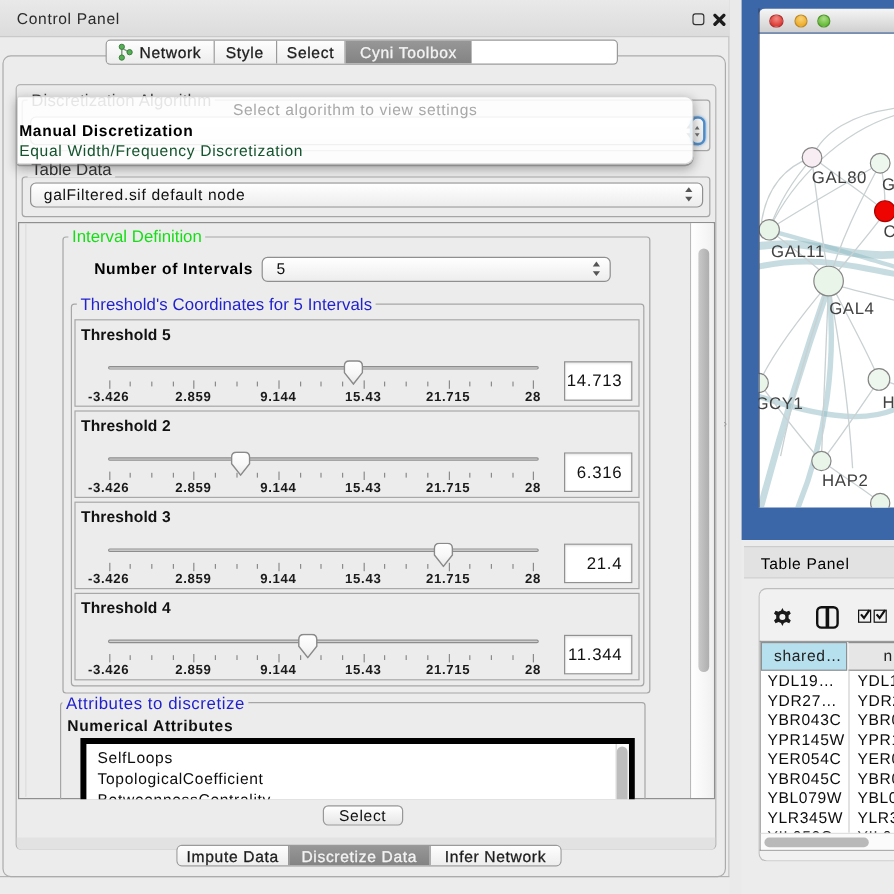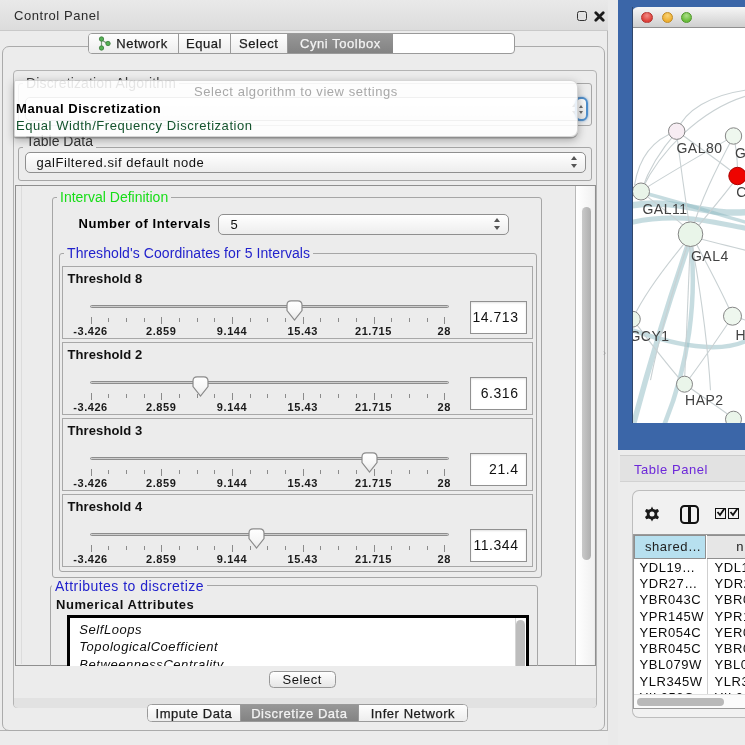--- a/index.html
+++ b/index.html
@@ -39,21 +39,21 @@
 <div class="abs" style="left:2px;top:45.5px;width:602.5px;height:685px;border:1px solid #ababab;border-radius:7px;background:#ececec;"></div>
 <div class="abs" style="left:13px;top:69.5px;width:584px;height:638.5px;border:1px solid #b3b3b3;border-radius:4px;background:#ececec;"></div>
 <div class="abs" style="left:14px;top:697.5px;width:582px;height:10px;background:#e2e2e2;border-radius:0 0 4px 4px;"></div>
 <div class="abs" style="left:87.5px;top:32.5px;width:427px;height:21.5px;border:1px solid #9a9a9a;border-radius:4px;overflow:hidden;display:flex;background:#fff;">
     <div class="seg" style="width:89px;"><svg width="13" height="15" viewBox="0 0 13 15" style="margin-right:5px;">
         <path d="M3.5 3.5 L3.5 11.5 M3.5 4 L9.5 7.5" stroke="#7a9a7a" stroke-width="1.2" fill="none"></path>
         <circle cx="3.5" cy="3" r="2.2" fill="#55b055" stroke="#3a7a3a" stroke-width="0.8"></circle>
         <circle cx="3.5" cy="12" r="2.2" fill="#55b055" stroke="#3a7a3a" stroke-width="0.8"></circle>
         <circle cx="10" cy="7.5" r="2.2" fill="#55b055" stroke="#3a7a3a" stroke-width="0.8"></circle>
       </svg>Network</div>
-    <div class="seg" style="width:52px;">Equal</div>
+    <div class="seg" style="width:52px;">Style</div>
     <div class="seg" style="width:57.5px;">Select</div>
     <div class="seg sel" style="width:106px;">Cyni Toolbox</div>
   </div>
 <div class="groupbox" style="left:17.5px;top:83px;width:574px;height:43px;"></div>
 <div class="gtitle" style="left:23px;top:75.5px;color:#3c3c3c;letter-spacing:0.16px;">Discretization Algorithm</div>
 <div class="combo" style="left:24.5px;top:97px;width:562.5px;height:24px;">
     <span class="updown"></span>
   </div>
 <div class="abs" style="left:575px;top:97px;width:12.5px;height:24px;border:2.4px solid #4e8ecb;border-radius:6px;background:linear-gradient(#fdfdfd,#e9e9e9);box-shadow:0 0 2.5px rgba(90,151,213,0.9);"></div>
 <div class="updown-sm" style="left:578.5px;top:104.5px;"></div>
@@ -75,21 +75,21 @@
 <div class="groupbox" style="left:52px;top:196.6px;width:489.5px;height:381px;"></div>
 <div class="gtitle" style="left:57px;top:189.5px;color:#17dd17;letter-spacing:0px;">Interval Definition</div>
 <div class="abs" style="left:0;top:215.5px;width:211px;text-align:right;font-size:13px;font-weight:bold;color:#000000;white-space:nowrap;">Number of Intervals</div>
 <div class="combo" style="left:218.4px;top:213.7px;width:291px;height:21.3px;">
     <span class="ctext">5</span>
     <span class="updown"></span>
   </div>
 <div class="groupbox" style="left:59px;top:252.6px;width:477.5px;height:319px;"></div>
 <div class="gtitle" style="left:64px;top:245.8px;color:#2222cc;letter-spacing:0.08px;">Threshold's Coordinates for 5 Intervals</div>
 <div class="tpanel" style="top:266px;">
-    <div class="tlabel">Threshold 8</div>
+    <div class="tlabel">Threshold 5</div>
     <div class="track"></div>
     <div class="tick" style="left:27.5px;top:50px;height:6.5px;"></div>
     <div class="tick" style="left:45.2px;top:50.5px;height:4.5px;"></div>
     <div class="tick" style="left:62.9px;top:50.5px;height:4.5px;"></div>
     <div class="tick" style="left:80.6px;top:50.5px;height:4.5px;"></div>
     <div class="slabel" style="left:2.5px;">-3.426</div>
     <div class="tick" style="left:98.2px;top:50px;height:6.5px;"></div>
     <div class="tick" style="left:115.9px;top:50.5px;height:4.5px;"></div>
     <div class="tick" style="left:133.6px;top:50.5px;height:4.5px;"></div>
     <div class="tick" style="left:151.3px;top:50.5px;height:4.5px;"></div>
@@ -254,21 +254,21 @@
       <path d="M1 5 Q1 0.8 5.2 0.8 L11.8 0.8 Q16 0.8 16 5 L16 10.5 L8.5 20 L1 10.5 Z" fill="url(#tg3)" stroke="#8a8a8a" stroke-width="1.2"></path>
     </svg>
     <div class="tfield">
       <span>11.344</span>
     </div>
   </div>
 <div class="abs" style="left:16px;top:580px;width:559px;height:85.5px;overflow:hidden;">
     <div class="groupbox" style="left:34px;top:4.5px;width:488px;height:100px;"></div>
     <div class="gtitle" style="left:36px;top:-1.0px;color:#2222cc;letter-spacing:0.47px;">Attributes to discretize</div>
     <div class="abs" style="left:40px;top:16.5px;font-size:13px;font-weight:bold;color:#111;">Numerical Attributes</div>
-    <div class="abs" style="left:50.5px;top:35.4px;width:462.5px;height:60px;background:#fff;border:3px solid #000000;font-style:italic;">
+    <div class="abs" style="left:50.5px;top:35.4px;width:462.5px;height:60px;background:#fff;border:5px solid #000000;">
       <div class="row" style="left:9.8px;top:3.5px;">SelfLoops</div>
       <div class="row" style="left:9.8px;top:21px;">TopologicalCoefficient</div>
       <div class="row" style="left:9.8px;top:38.5px;">BetweennessCentrality</div>
       <div class="abs" style="right:0;top:0;width:11px;height:60px;background:#fdfdfd;border-left:1px solid #d5d5d5;"></div>
       <div class="abs" style="right:1px;top:1.5px;width:9px;height:57px;border-radius:4.5px;background:#bdbdbd;"></div>
     </div>
   </div>
 <div class="abs" style="left:269px;top:671px;width:66.5px;height:16.5px;border:1px solid #989898;border-radius:4.5px;background:linear-gradient(#ffffff,#e6e6e6);font-size:13px;color:#111;text-align:center;line-height:15px;">Select</div>
 <div class="abs" style="left:147.3px;top:703.9px;width:320.5px;height:18.4px;border:1px solid #9a9a9a;border-radius:4.5px;overflow:hidden;display:flex;background:#fff;">
     <div class="seg" style="width:91.9px;">Impute Data</div>
@@ -324,21 +324,21 @@
     <text x="734.4" y="158.0" font-size="14" letter-spacing="0.5" fill="#414141" font-family="Liberation Sans, sans-serif">GA</text>
     <text x="735.8" y="197.3" font-size="14" letter-spacing="0.5" fill="#414141" font-family="Liberation Sans, sans-serif">C</text>
     <text x="642.0" y="214.3" font-size="14" letter-spacing="0.5" fill="#414141" font-family="Liberation Sans, sans-serif">GAL11</text>
     <text x="690.5" y="261.3" font-size="14" letter-spacing="0.5" fill="#414141" font-family="Liberation Sans, sans-serif">GAL4</text>
     <text x="629.0" y="341.0" font-size="14" letter-spacing="0.5" fill="#414141" font-family="Liberation Sans, sans-serif">GCY1</text>
     <text x="735.0" y="339.5" font-size="14" letter-spacing="0.5" fill="#414141" font-family="Liberation Sans, sans-serif">H</text>
     <text x="684.6" y="405.2" font-size="14" letter-spacing="0.5" fill="#414141" font-family="Liberation Sans, sans-serif">HAP2</text>
   </svg>
 <div class="abs" style="left:631.5px;top:6.6px;width:1.5px;height:416.9px;background:#31476b;"></div>
 <div class="abs" style="left:619.5px;top:455px;width:125.5px;height:27px;background:#e2e2e2;border-top:1px solid #cccccc;border-bottom:1px solid #d2d2d2;"></div>
-<div class="abs" style="left:634px;top:461.5px;font-size:13px;color:#6d28d9;">Table Panel</div>
+<div class="abs" style="left:634px;top:461.5px;font-size:13px;color:#000000;">Table Panel</div>
 <div class="abs" style="left:632px;top:490px;width:113px;height:228px;background:#f1f1f1;border:1px solid #bdbdbd;border-radius:7px 0 0 7px;border-right:none;"></div>
 <svg class="abs" style="left:643.5px;top:506px;" width="16" height="16" viewBox="0 0 16 16">
     <path d="M8 0 L9.2 2.4 A5.8 5.8 0 0 1 11.2 3.2 L13.7 2.3 L15 4.6 L13.1 6.4 A5.8 5.8 0 0 1 13.1 8.6 L15 10.4 L13.7 12.7 L11.2 11.8 A5.8 5.8 0 0 1 9.2 12.6 L8 15 L6.8 12.6 A5.8 5.8 0 0 1 4.8 11.8 L2.3 12.7 L1 10.4 L2.9 8.6 A5.8 5.8 0 0 1 2.9 6.4 L1 4.6 L2.3 2.3 L4.8 3.2 A5.8 5.8 0 0 1 6.8 2.4 Z" fill="#1a1a1a" transform="translate(0,0.6)"></path>
     <circle cx="8" cy="8.1" r="2.5" fill="#f1f1f1"></circle>
   </svg>
 <div class="abs" style="left:679.5px;top:504.5px;width:19px;height:19px;border:2.6px solid #111;border-radius:4.5px;"></div>
 <div class="abs" style="left:688.2px;top:505.5px;width:2.4px;height:17px;background:#111;"></div>
 <div class="abs" style="left:714.5px;top:507.5px;width:11px;height:11px;border:1.6px solid #111;"></div>
 <svg class="abs" style="left:715.0px;top:505.5px;" width="12" height="12" viewBox="0 0 12 12">
     <path d="M2.5 6 L5 9 L9.5 2.5" stroke="#111" stroke-width="1.8" fill="none"></path>

